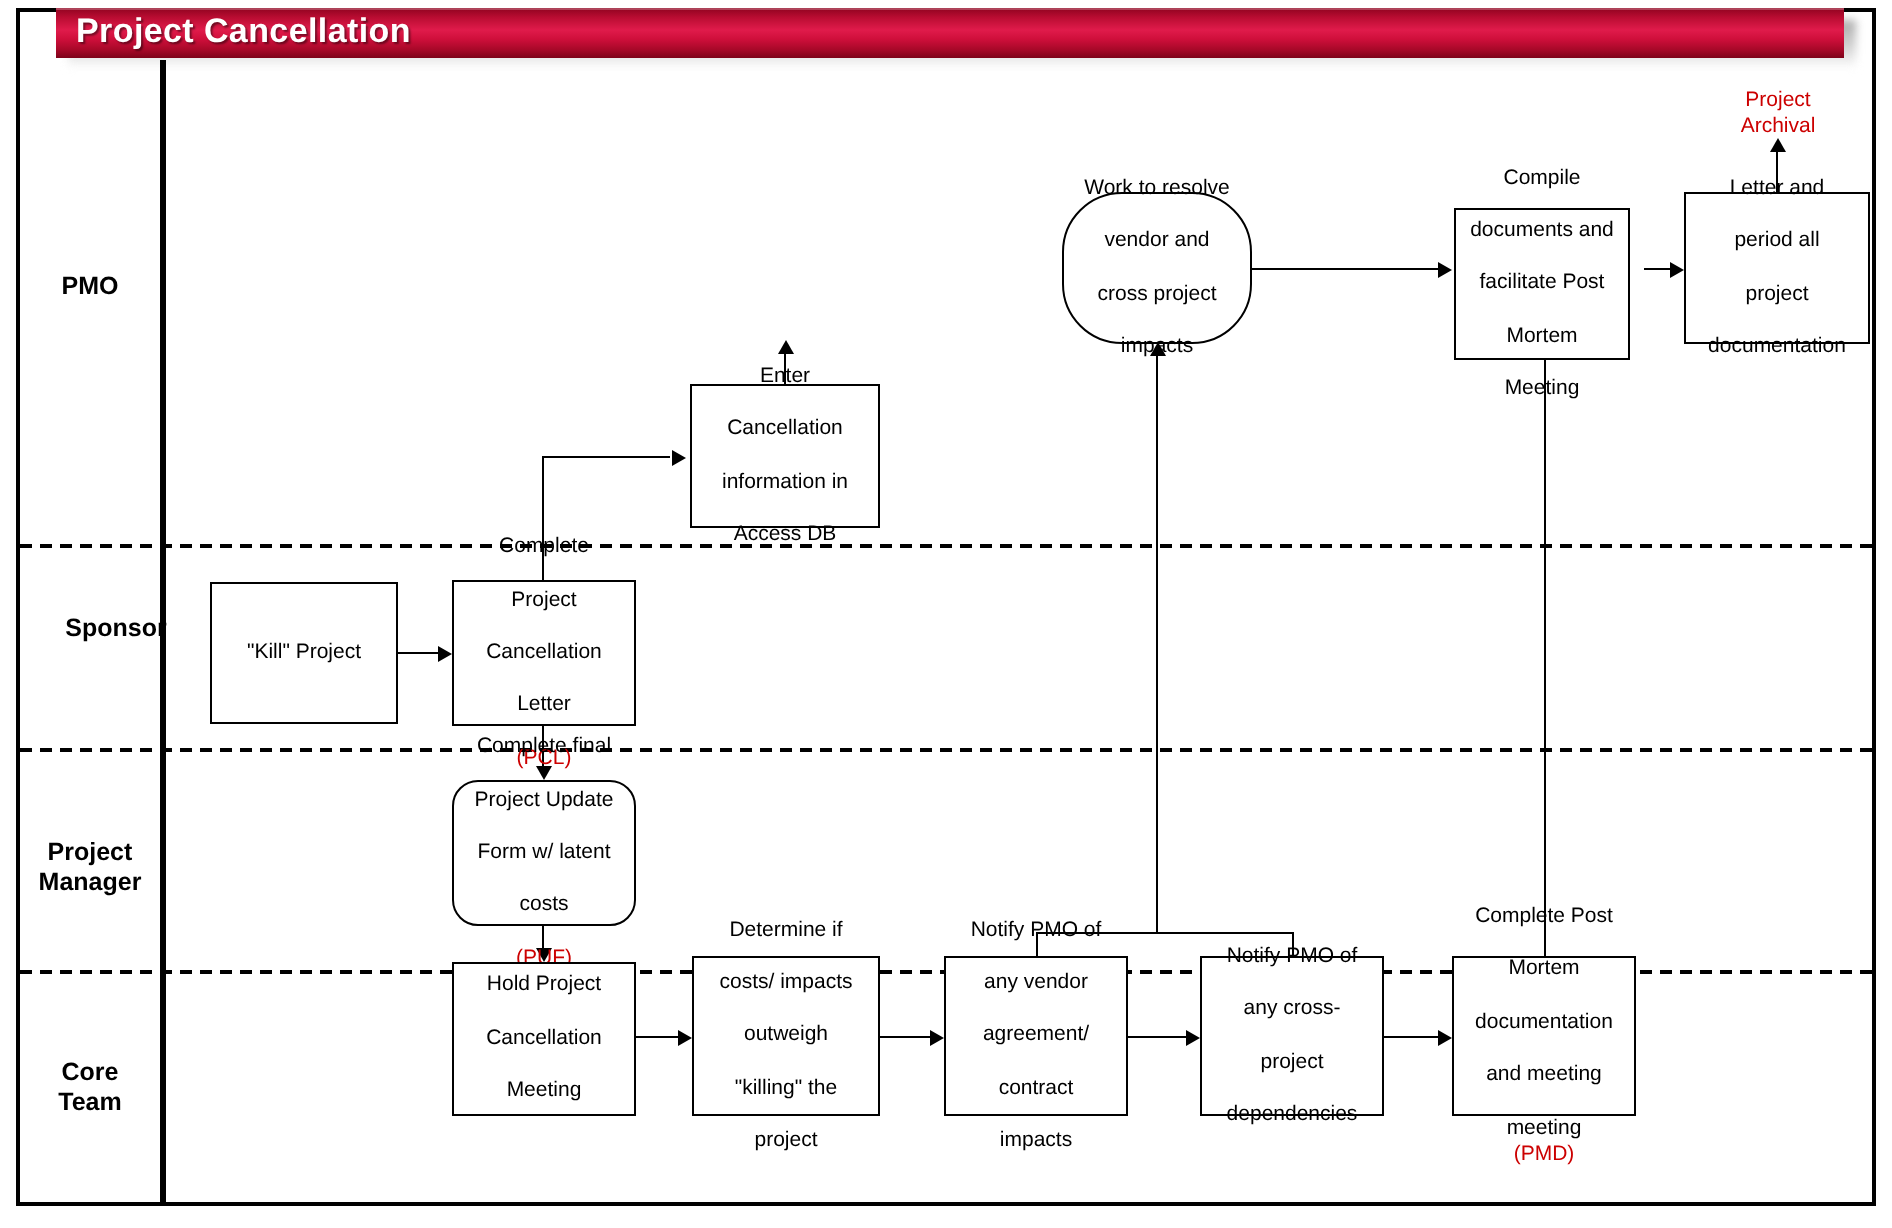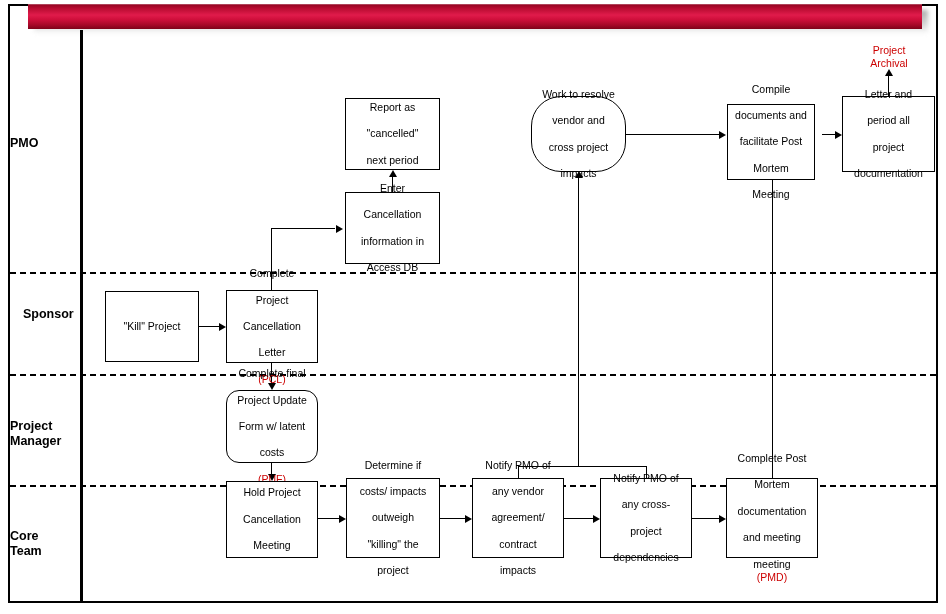--- a/index.html
+++ b/index.html
@@ -78,21 +78,21 @@
     width:926px;
     height:0;
     border-top:2px dashed #000000;
   }
 
   
   .lane-label{
     position:absolute;
     left:10px;
     width:70px;
-    text-align:left;
+    text-align:center;
     font-size:12.5px;
     font-weight:bold;
     color:#000000;
     line-height:15px;
   }
 
   
   .pbox{
     position:absolute;
     box-sizing:border-box;
@@ -154,20 +154,21 @@
 </head>
 <body>
 
 <div id="canvas">
 
   <div class="frame"></div>
 
   <div class="banner-wrap">
     <div class="banner-shadow"></div>
     <div class="banner"></div>
+    <div class="banner-title">Project Cancellation</div>
   </div>
 
   <div class="lane-sep"></div>
 
   <div class="lane-divider" style="top:272px;"></div>
   <div class="lane-divider" style="top:374px;"></div>
   <div class="lane-divider" style="top:485px;"></div>
 
   <div class="lane-label" style="top:136px;">PMO</div>
 
@@ -176,27 +177,20 @@
   <div class="lane-label" style="top:419px;">
     <div>Project</div>
     <div>Manager</div>
   </div>
 
   <div class="lane-label" style="top:529px;">
     <div>Core</div>
     <div>Team</div>
   </div>
 
-  <div class="pbox" style="left:345px; top:98px; width:95px; height:72px;">
-    <span>
-      <span>Report as</span><br>
-      <span>"cancelled"</span><br>
-      <span>next period</span>
-    </span>
-  </div>
 
   <div class="pbox" style="left:345px; top:192px; width:95px; height:72px;">
     <span>
       <span>Enter</span><br>
       <span>Cancellation</span><br>
       <span>information in</span><br>
       <span>Access DB</span>
     </span>
   </div>
 

